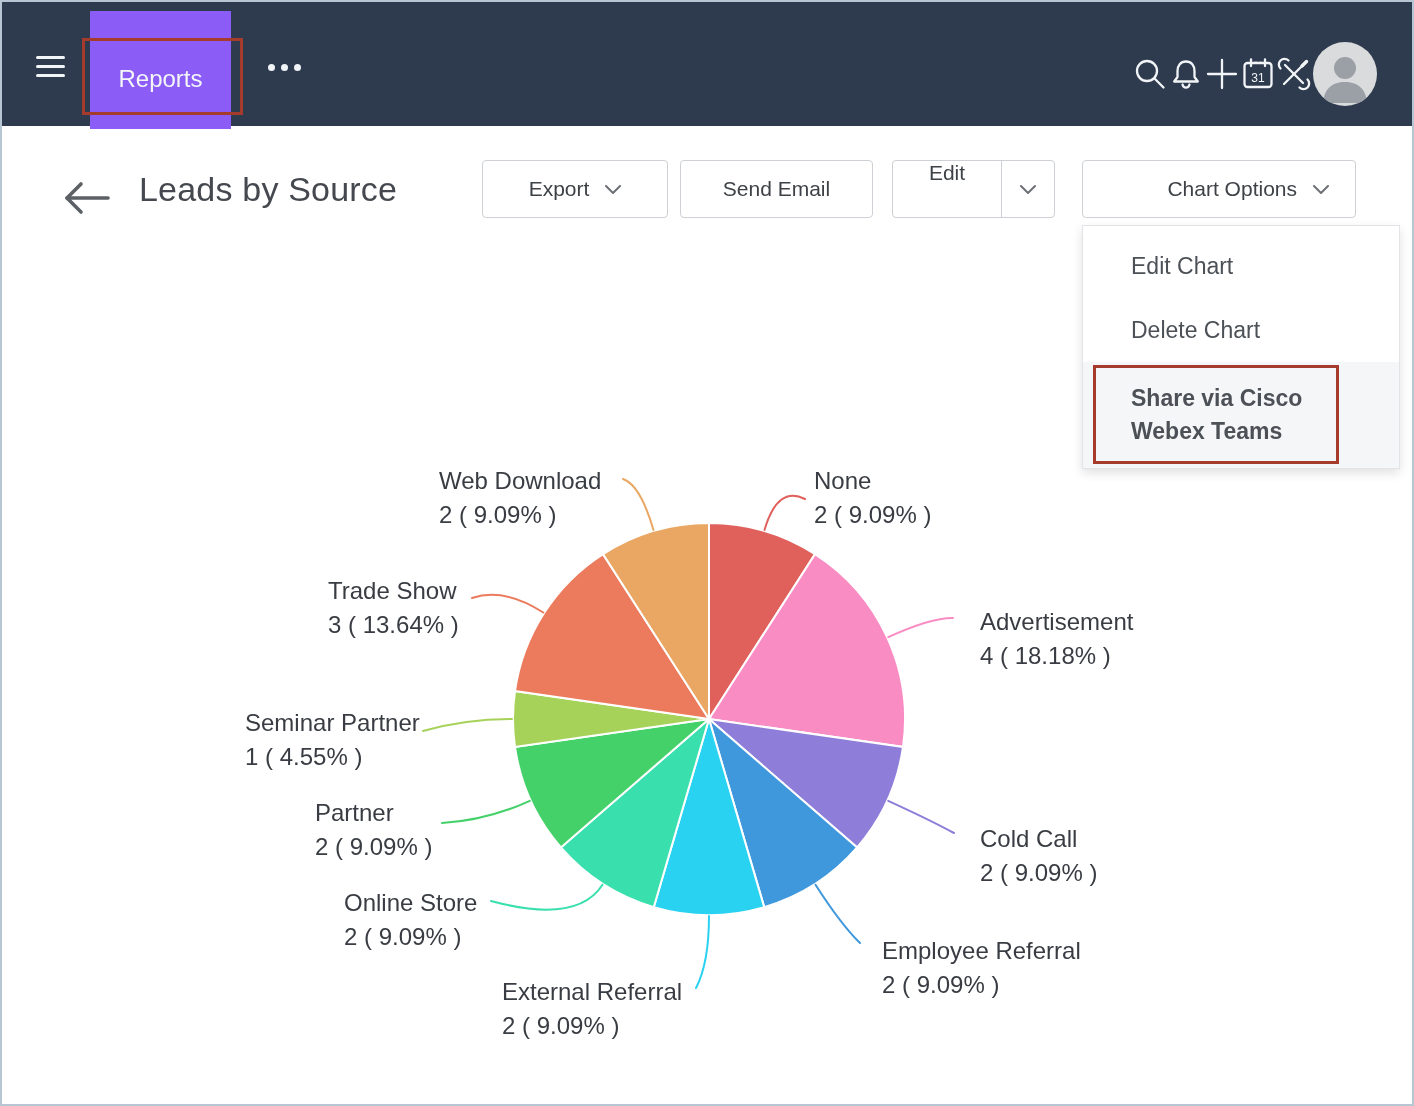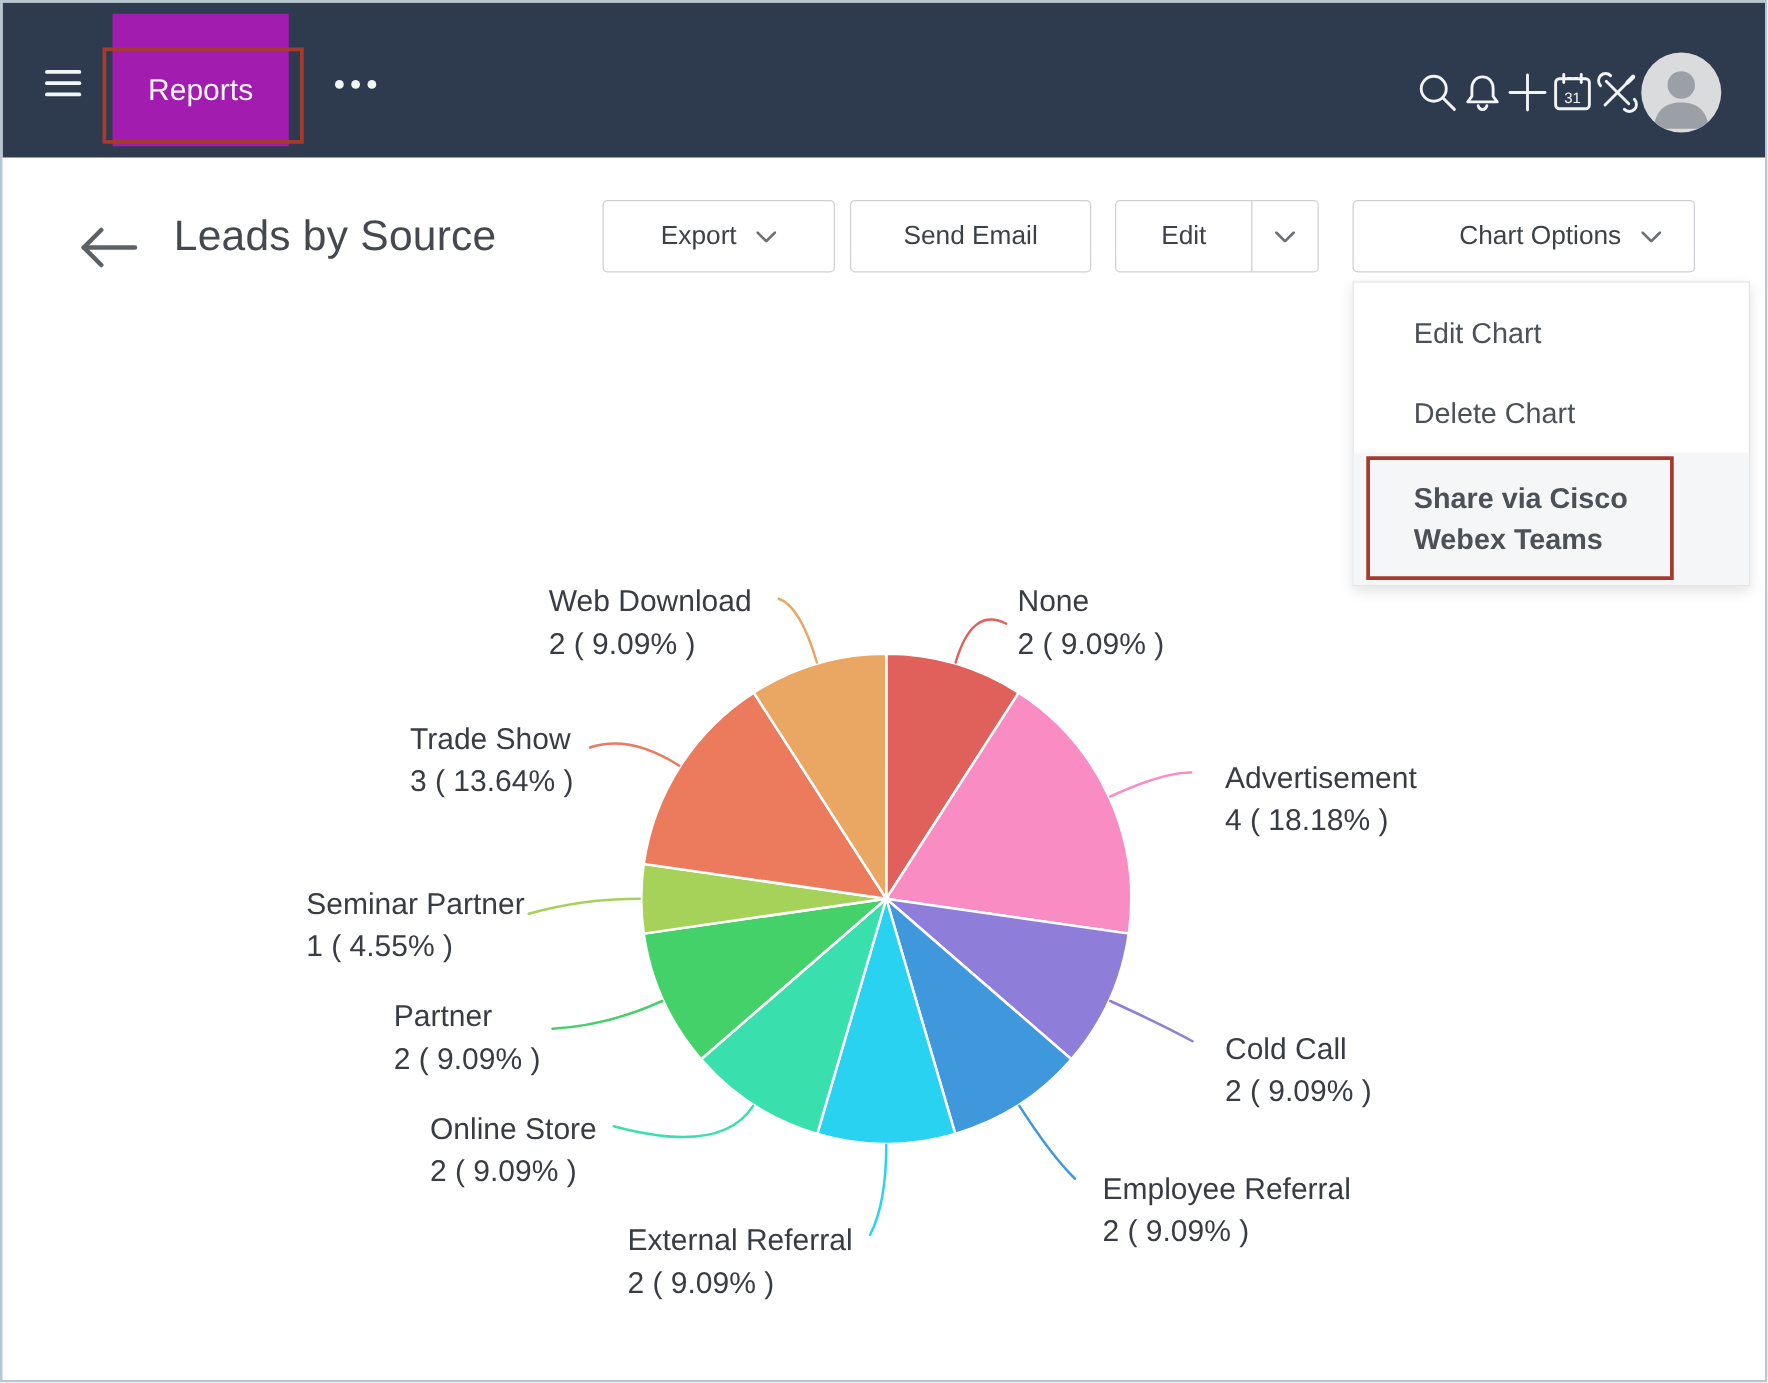--- a/index.html
+++ b/index.html
@@ -2,21 +2,21 @@
 <html><head>
 <meta charset="utf-8">
 <style>
   html,body{margin:0;padding:0;background:#ffffff;font-family:"Liberation Sans",sans-serif;}
   .page{position:relative;width:1414px;height:1106px;background:#fff;border:2px solid #b7c6d3;box-sizing:border-box;overflow:hidden;}
 
   
   .navbar{position:absolute;left:0;top:0;width:100%;height:124px;background:#2e3a4e;}
   .hamburger{position:absolute;left:34px;top:48px;cursor:pointer;}
   .hamburger .bar{width:29px;height:3px;background:#f2f5f7;border-radius:2px;margin:6px 0;}
-  .reports-tab{position:absolute;left:88px;top:9px;width:141px;height:106px;background:#a21caf;
+  .reports-tab{position:absolute;left:88px;top:9px;width:141px;height:118px;background:#8b5cf6;
     color:#f4f6f8;font-size:24px;display:flex;align-items:center;justify-content:center;
     padding-top:18px;box-sizing:border-box;cursor:pointer;}
   .more-icon{position:absolute;left:266px;top:62px;display:flex;gap:6px;cursor:pointer;}
   .more-icon i{width:7px;height:7px;border-radius:50%;background:#f2f5f7;}
   .nav-icons{position:absolute;right:34px;top:0;height:144px;display:flex;align-items:center;}
   .nav-icons svg{display:block;cursor:pointer;}
   .nico{stroke:#f2f5f7;stroke-width:2.3;fill:none;stroke-linecap:round;stroke-linejoin:round;}
 
   
   .annotation{position:absolute;border:3px solid #a53b2c;box-sizing:border-box;pointer-events:none;z-index:9;}
@@ -24,21 +24,21 @@
 
   
   .back-arrow{position:absolute;left:58px;top:176px;cursor:pointer;}
   .page-title{position:absolute;left:137px;top:168px;font-size:34px;color:#45494f;letter-spacing:.2px;}
   .btn{position:absolute;top:158px;height:58px;background:#fff;border:1px solid #cdd0d4;border-radius:4px;
     display:flex;align-items:center;justify-content:center;font-size:21px;color:#3e4247;
     box-sizing:border-box;cursor:pointer;}
   .btn-export{left:480px;width:186px;gap:16px;}
   .btn-send-email{left:678px;width:193px;}
   .btn-edit-group{left:890px;width:163px;padding:0;}
-  .edit-main{flex:1;display:flex;align-items:center;justify-content:center;height:100%;}
+  .edit-main{flex:1;display:flex;align-items:flex-start;justify-content:center;height:100%;}
   .edit-caret{width:52px;height:100%;display:flex;align-items:center;justify-content:center;border-left:1px solid #cdd0d4;}
   .btn-chart-options{left:1080px;width:274px;justify-content:flex-end;padding:0 26px 0 34px;gap:16px;}
   .chev{display:block;}
 
   
   .menu{position:absolute;left:1080px;top:223px;width:318px;background:#fff;border:1px solid #e2e4e7;
     box-shadow:0 4px 10px rgba(0,0,0,.12);z-index:5;padding-top:8px;box-sizing:border-box;}
   .menu-item{height:64px;display:flex;align-items:center;padding-left:48px;font-size:23px;color:#4c5157;cursor:pointer;}
   .menu-item-share{position:relative;background:#f5f6f8;height:106px;line-height:1.45;}
   .menu-item-share span{display:inline-block;max-width:205px;font-weight:bold;}

